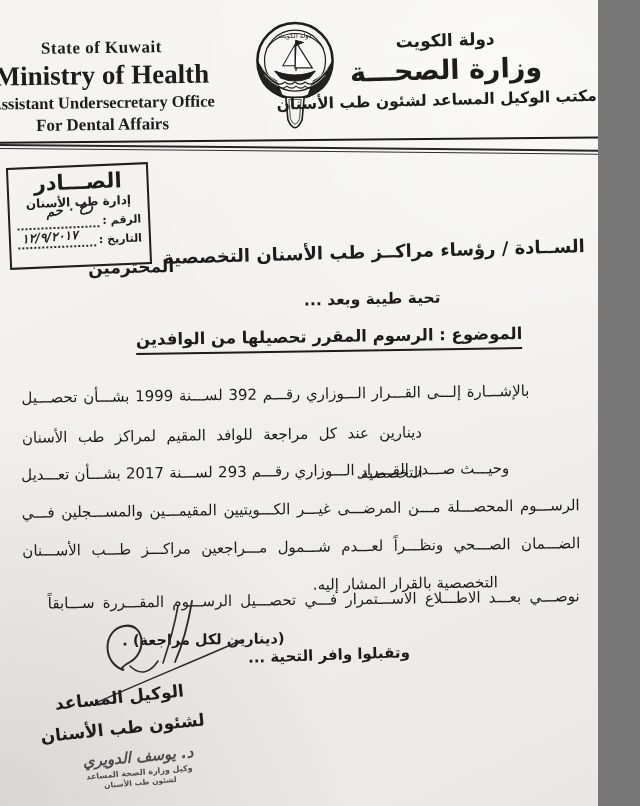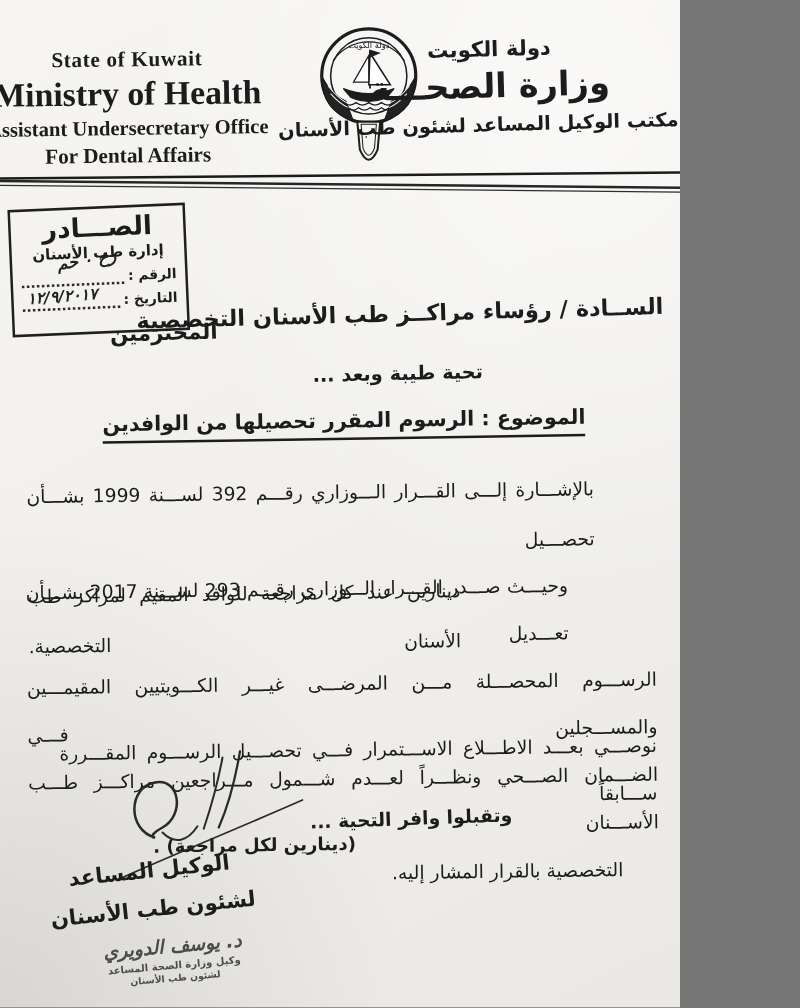--- a/index.html
+++ b/index.html
@@ -1,17 +1,17 @@
 <!DOCTYPE html>
 <html lang="ar"><head>
 <meta charset="utf-8">
 <style>
   html,body{margin:0;padding:0;background:#777;}
   #page{
-    position:relative;width:544px;height:806px;overflow:hidden;
+    position:relative;width:598px;height:806px;overflow:hidden;
     background:
       radial-gradient(120% 90% at 85% 10%, rgba(255,255,255,.55) 0%, rgba(255,255,255,0) 55%),
       radial-gradient(130% 110% at 0% 100%, rgba(120,118,112,.18) 0%, rgba(120,118,112,0) 45%),
       linear-gradient(155deg,#f6f5f2 0%,#f0efec 55%,#e9e8e4 100%);
     font-family:"DejaVu Sans",sans-serif;color:#1c1c1c;
   }
   .en-serif{font-family:"Liberation Serif",serif;}
   
   .header-en{position:absolute;left:-30px;top:38px;width:264px;text-align:center;
     transform:rotate(-0.8deg);font-weight:bold;line-height:1.15;}

